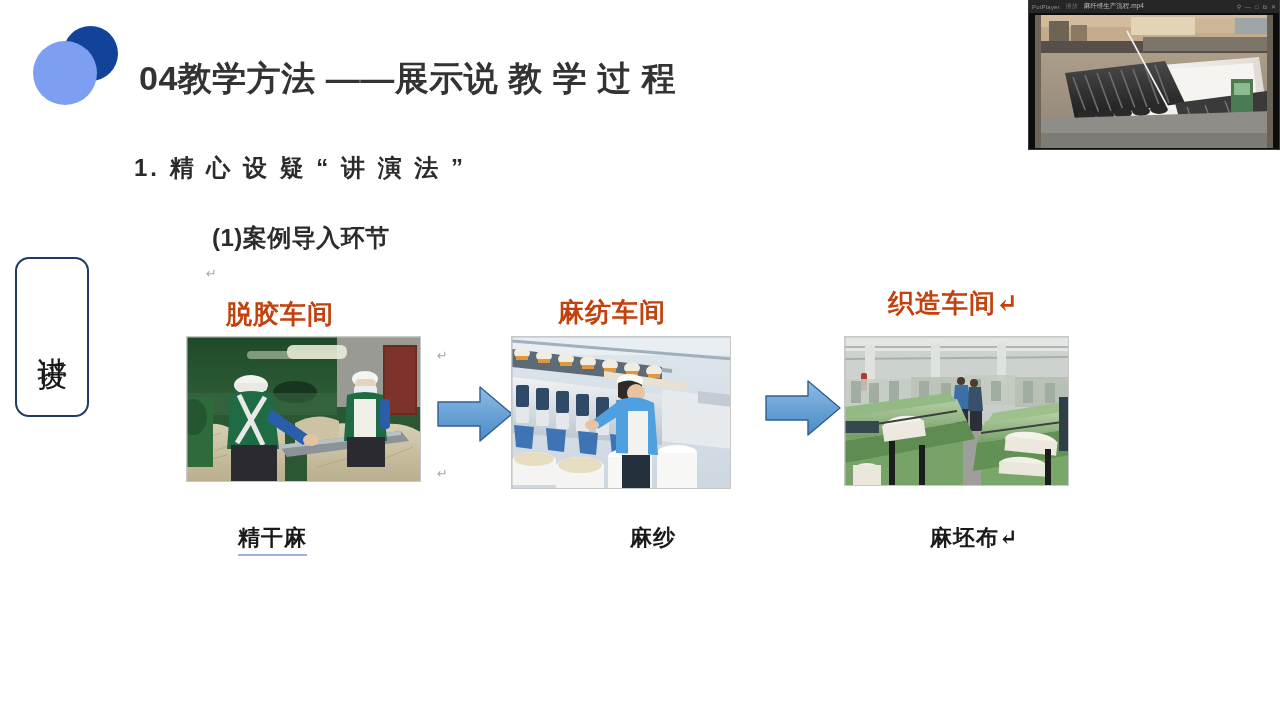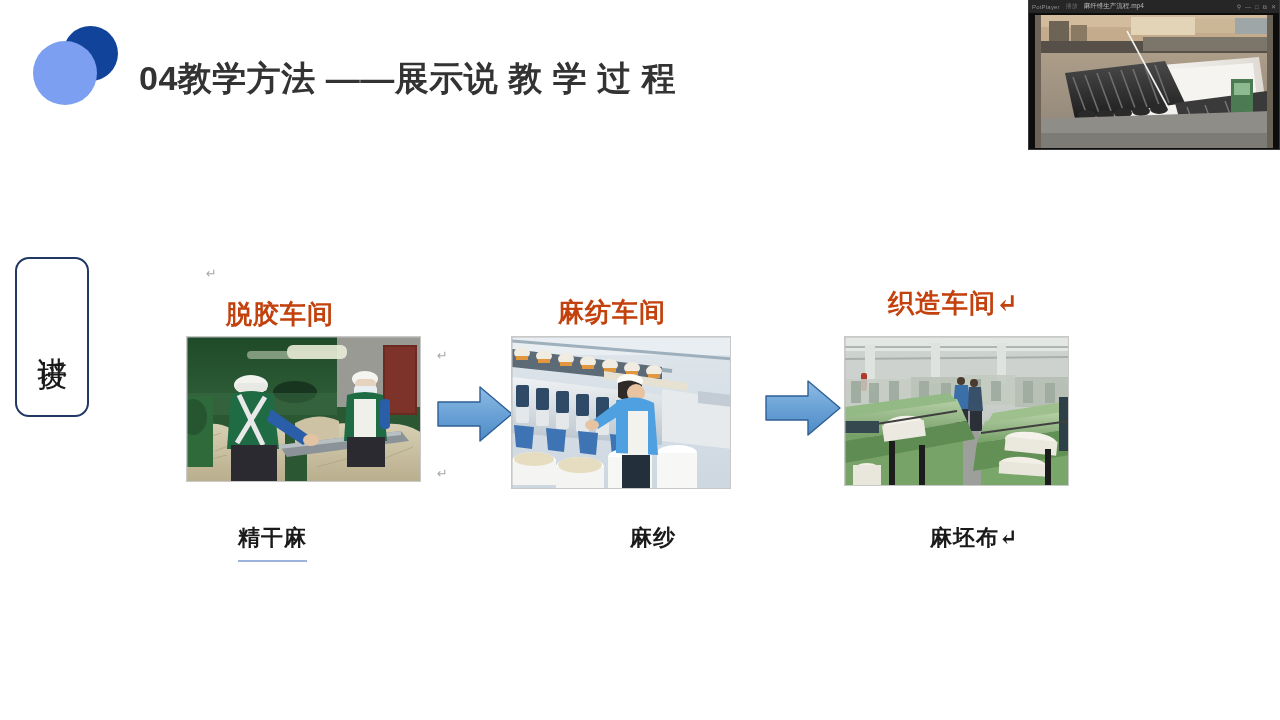--- a/index.html
+++ b/index.html
@@ -102,21 +102,21 @@
     position: absolute;
     font-family: "DejaVu Serif", "Liberation Serif", serif;
     font-weight: bold;
     font-size: 22px;
     color: #1a1a1a;
     white-space: nowrap;
     letter-spacing: 1px;
   }
   .step-caption.underlined {
     border-bottom: 2px solid #9DB2DC;
-    padding-bottom: 7px;
+    padding-bottom: 1px;
   }
 
   .photo {
     position: absolute;
     border: 1px solid #c8c8c8;
     overflow: hidden;
   }
   .photo svg { display: block; }
 
   
@@ -200,20 +200,22 @@
 </head>
 <body>
 
 <div id="slide">
 
   <div class="circle-dark"></div>
   <div class="circle-light"></div>
 
   <div class="slide-title">04教学方法 ——展示说 教 学 过 程</div>
 
+  <div class="subheading">1. 精 心 设 疑 “ 讲 演 法 ”</div>
+  <div class="subheading2">(1)案例导入环节</div>
 
   <div class="method-box">
     <div class="method-box-text">讲授</div>
   </div>
 
   <div class="pilcrow" style="left:206px; top:266px;">↵</div>
   <div class="pilcrow" style="left:437px; top:348px;">↵</div>
   <div class="pilcrow" style="left:437px; top:466px;">↵</div>
 
   <div class="flow">

